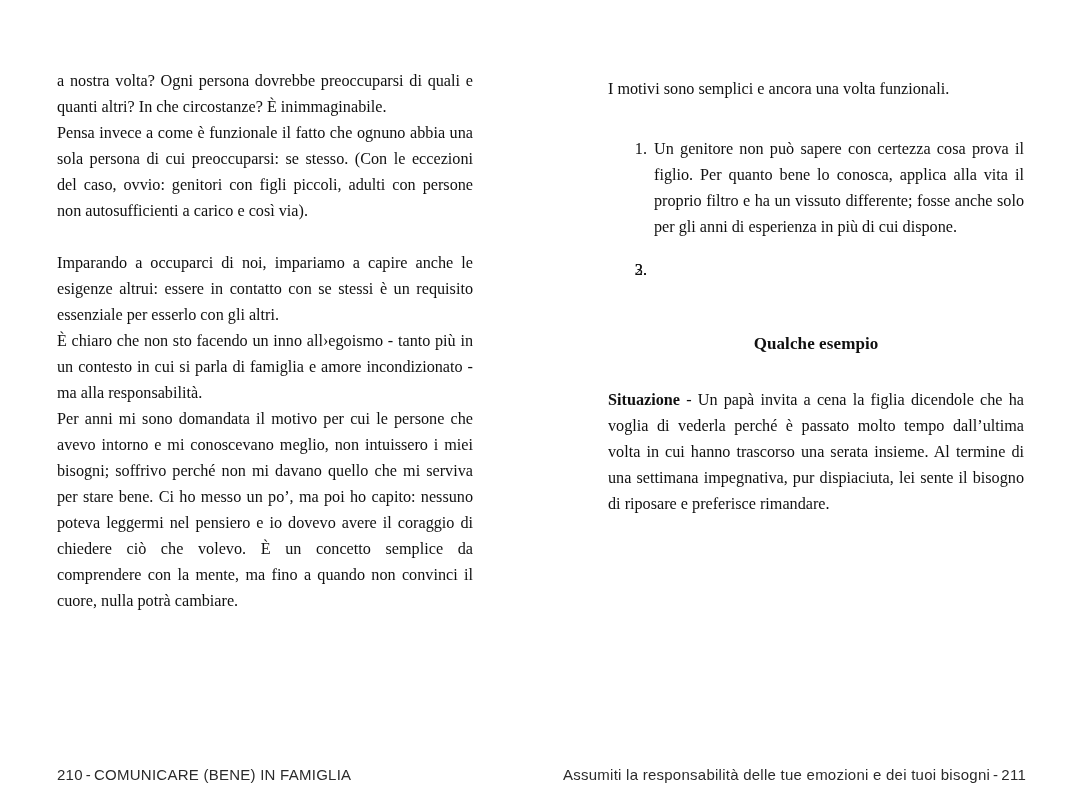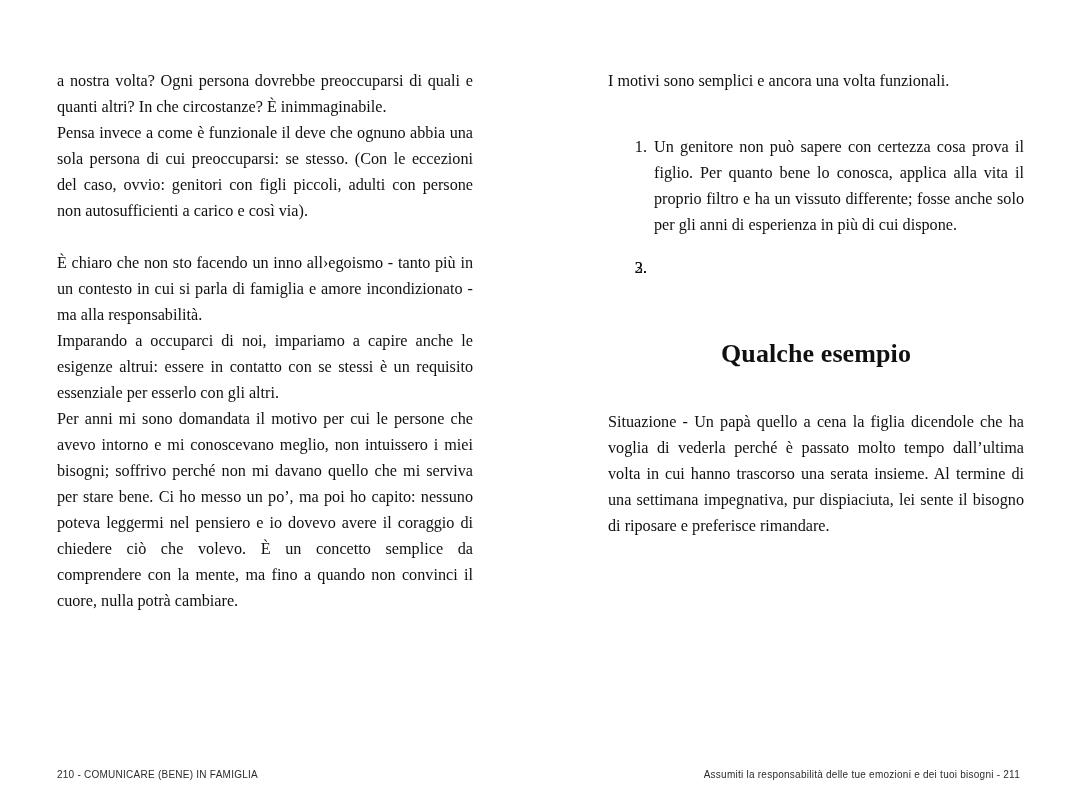--- a/index.html
+++ b/index.html
@@ -43,103 +43,104 @@
   }
   .page-left .text-column  { left: 57px; }
   .page-right .text-column { left: 68px; }
 
   p.para {
     margin: 0;
     text-align: justify;
   }
   p.para.ragged {
     text-align: left;
+    margin-top: 8px;
   }
   .gap-para  { height: 26px; }
 
   
   ol.numlist {
     margin: 0;
     padding: 0;
     list-style: none;
     counter-reset: itemnum;
   }
   ol.numlist > li {
     position: relative;
     counter-increment: itemnum;
     padding-left: 46px;
-    margin: 14px 0 0 0;
+    margin: 8px 0 0 0;
     text-align: justify;
   }
   ol.numlist > li + li {
     margin-top: 17px;
   }
   ol.numlist > li .marker {
     position: absolute;
     left: 11px;
     top: 0;
     width: 28px;
     text-align: right;
     font-size: 16.2px;
     line-height: 26px;
   }
   ol.numlist > li .marker::after {
     content: counter(itemnum) ".";
   }
 
   h2.section-heading {
-    margin: 16px;
-    font-size: 26px;
+    margin: 4px;
+    font-size: 17px;
     line-height: 30px;
     font-weight: bold;
     text-align: center;
     letter-spacing: 0.1px;
   }
 
-  .lead-term { font-weight: normal; }
+  .lead-term { font-weight: bold; }
 
   .footer {
     position: absolute;
     bottom: 0;
     font-family: "Liberation Sans", "DejaVu Sans", sans-serif;
-    font-size: 10px;
+    font-size: 15px;
     line-height: 12px;
     letter-spacing: 0.25px;
     color: #2b2b2b;
     white-space: nowrap;
   }
   .footer-left {
     left: 57px;
     bottom: 29px;
     text-align: left;
   }
   .footer-right {
-    right: 60px;
+    right: 54px;
     bottom: 29px;
     text-align: center;
   }
   .footer .sep { padding: 0 3px; }
 </style>
 </head>
 <body>
 
 <div class="spread">
 
   <div class="page page-left">
     <div class="text-column">
 
       <p class="para">a nostra volta? Ogni persona dovrebbe preoccuparsi di quali e quanti altri? In che circostanze? È inimmaginabile.</p>
 
-      <p class="para">Pensa invece a come è funzionale il deve che ognuno abbia una sola persona di cui preoccuparsi: se stesso. (Con le eccezioni del caso, ovvio: genitori con figli piccoli, adulti con persone non autosufficienti a carico e così via).</p>
+      <p class="para">Pensa invece a come è funzionale il fatto che ognuno abbia una sola persona di cui preoccuparsi: se stesso. (Con le eccezioni del caso, ovvio: genitori con figli piccoli, adulti con persone non autosufficienti a carico e così via).</p>
 
       <div class="gap-para"></div>
 
+      <p class="para">Imparando a occuparci di noi, impariamo a capire anche le esigenze altrui: essere in contatto con se stessi è un requisito essenziale per esserlo con gli altri.</p>
+
       <p class="para">È chiaro che non sto facendo un inno all›egoismo - tanto più in un contesto in cui si parla di famiglia e amore incondizionato - ma alla responsabilità.</p>
-
-      <p class="para">Imparando a occuparci di noi, impariamo a capire anche le esigenze altrui: essere in contatto con se stessi è un requisito essenziale per esserlo con gli altri.</p>
 
       <p class="para">Per anni mi sono domandata il motivo per cui le persone che avevo intorno e mi conoscevano meglio, non intuissero i miei bisogni; soffrivo perché non mi davano quello che mi serviva per stare bene. Ci ho messo un po’, ma poi ho capito: nessuno poteva leggermi nel pensiero e io dovevo avere il coraggio di chiedere ciò che volevo. È un concetto semplice da comprendere con la mente, ma fino a quando non convinci il cuore, nulla potrà cambiare.</p>
 
 
       <div class="gap-para"></div>
 
 
     </div>
 
     <div class="footer footer-left">
@@ -169,21 +170,21 @@
 
       <div class="gap-para"></div>
 
 
       <div style="height:42px"></div>
 
       <h2 class="section-heading">Qualche esempio</h2>
 
       <div style="height:24px"></div>
 
-      <p class="para"><span class="lead-term">Situazione</span><span> - </span><span>Un papà quello a cena la figlia dicendole che ha voglia di vederla perché è passato molto tempo dall’ultima volta in cui hanno trascorso una serata insieme. Al termine di una settimana impegnativa, pur dispiaciuta, lei sente il bisogno di riposare e preferisce rimandare.</span></p>
+      <p class="para"><span class="lead-term">Situazione</span><span> - </span><span>Un papà invita a cena la figlia dicendole che ha voglia di vederla perché è passato molto tempo dall’ultima volta in cui hanno trascorso una serata insieme. Al termine di una settimana impegnativa, pur dispiaciuta, lei sente il bisogno di riposare e preferisce rimandare.</span></p>
 
     </div>
 
     <div class="footer footer-right">
       <span>Assumiti la responsabilità delle tue emozioni e dei tuoi bisogni</span><span class="sep">-</span><span>211</span>
     </div>
   </div>
 
 </div>
 

